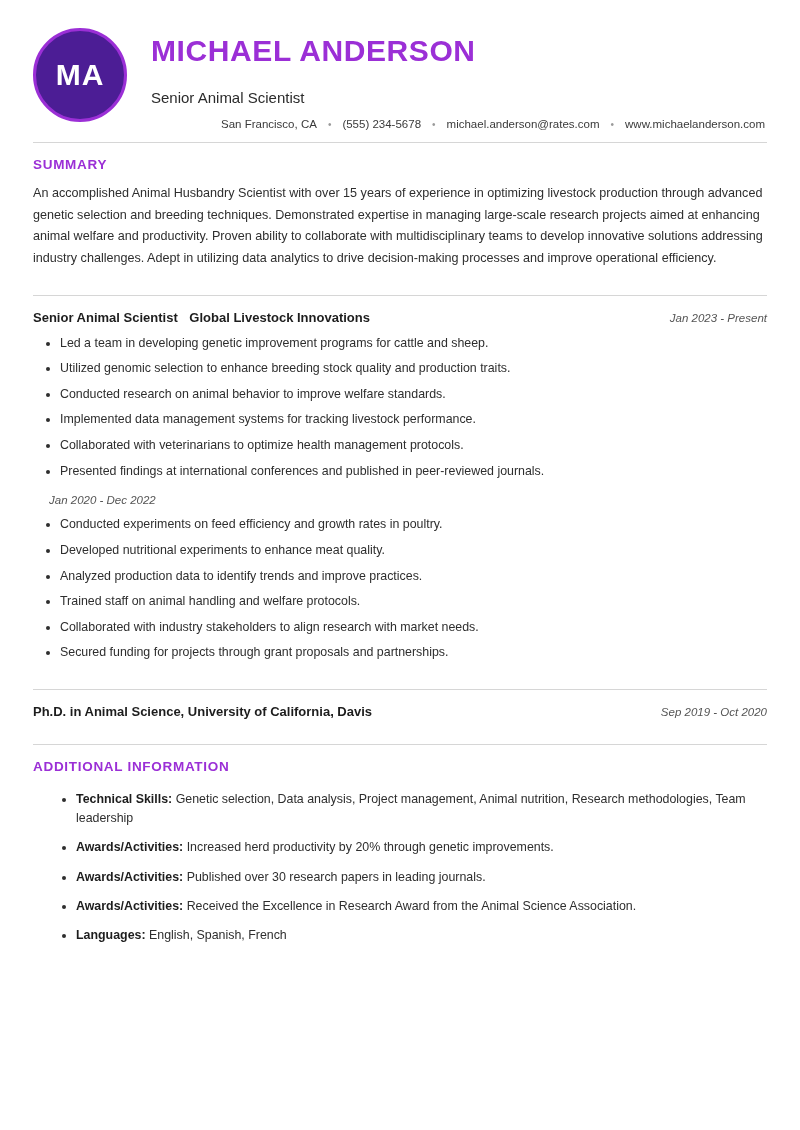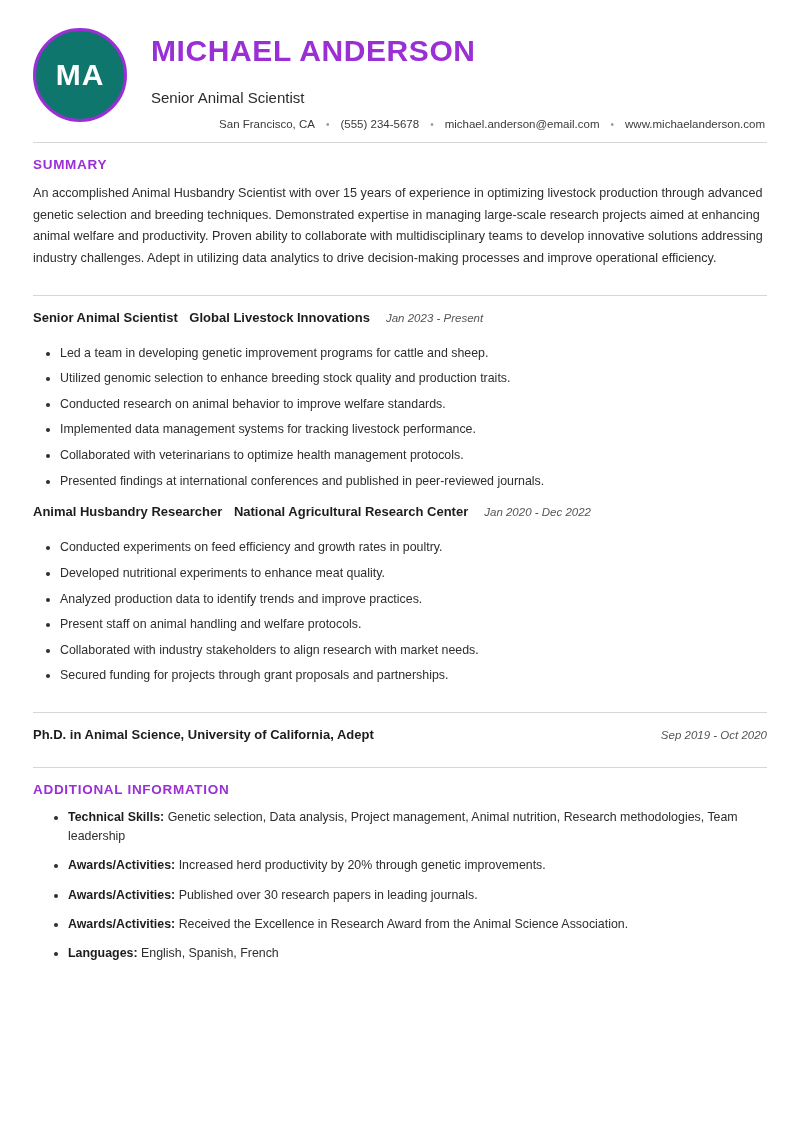--- a/index.html
+++ b/index.html
@@ -26,21 +26,21 @@
   .header {
     display: flex;
     align-items: flex-start;
     padding-bottom: 12px;
     border-bottom: 1px solid #d6d6d6;
   }
   .avatar {
     width: 88px;
     height: 88px;
     border-radius: 50%;
-    background: #0f766e;
+    background: #4c1d95;
     border: 3px solid #9b2fd6;
     color: #ffffff;
     display: flex;
     align-items: center;
     justify-content: center;
     font-size: 30px;
     font-weight: bold;
     letter-spacing: 1px;
     flex: 0 0 auto;
     margin-top: 2px;
@@ -102,37 +102,38 @@
     margin: 0;
     text-align: left;
   }
 
   
   .job { margin-bottom: 14px; }
   .job:last-child { margin-bottom: 2px; }
   .job-head {
     display: flex;
     align-items: baseline;
+    justify-content: space-between;
   }
   .job-head-left {
     font-size: 13px;
     font-weight: bold;
     color: #1d1d1d;
   }
   .job-company { margin-left: 8px; }
   .job-dates {
     font-size: 11.5px;
     font-style: italic;
     color: #555555;
     white-space: nowrap;
     margin-left: 16px;
   }
   ul.bullets {
     list-style: disc;
-    margin: 19px 0 0 0;
+    margin: 9px 0 0 0;
     padding-left: 27px;
   }
   ul.bullets li {
     font-size: 12.4px;
     line-height: 1.5;
     color: #2e2e2e;
     margin-bottom: 7px;
   }
   ul.bullets li:last-child { margin-bottom: 0; }
 
@@ -150,21 +151,21 @@
   .edu-dates {
     font-size: 11.5px;
     font-style: italic;
     color: #555555;
     white-space: nowrap;
   }
 
   
   ul.info-list {
     list-style: disc;
-    margin: 8px;
+    margin: 16px;
     padding-left: 27px;
   }
   ul.info-list li {
     font-size: 12.4px;
     line-height: 1.55;
     color: #2e2e2e;
     margin-bottom: 10px;
   }
   ul.info-list li:last-child { margin-bottom: 0; }
   .info-label {
@@ -182,21 +183,21 @@
       <span>MA</span>
     </div>
     <div class="header-text">
       <h1 class="name">MICHAEL ANDERSON</h1>
       <div class="job-title">Senior Animal Scientist</div>
       <div class="contact-row">
         <span class="contact-item">San Francisco, CA</span>
         <span class="contact-sep">•</span>
         <span class="contact-item">(555) 234-5678</span>
         <span class="contact-sep">•</span>
-        <span class="contact-item">michael.anderson@email.com</span>
+        <span class="contact-item">michael.anderson@rates.com</span>
         <span class="contact-sep">•</span>
         <span class="contact-item">www.michaelanderson.com</span>
       </div>
     </div>
   </div>
 
   <div class="section">
     <div class="section-title">SUMMARY</div>
     <p class="summary-text">An accomplished Animal Husbandry Scientist with over 15 years of experience in optimizing livestock production through advanced genetic selection and breeding techniques. Demonstrated expertise in managing large-scale research projects aimed at enhancing animal welfare and productivity. Proven ability to collaborate with multidisciplinary teams to develop innovative solutions addressing industry challenges. Adept in utilizing data analytics to drive decision-making processes and improve operational efficiency.</p>
   </div>
@@ -216,40 +217,36 @@
         <li>Utilized genomic selection to enhance breeding stock quality and production traits.</li>
         <li>Conducted research on animal behavior to improve welfare standards.</li>
         <li>Implemented data management systems for tracking livestock performance.</li>
         <li>Collaborated with veterinarians to optimize health management protocols.</li>
         <li>Presented findings at international conferences and published in peer-reviewed journals.</li>
       </ul>
     </div>
 
     <div class="job">
       <div class="job-head">
-        <div class="job-head-left">
-          <span>Animal Husbandry Researcher</span>
-          <span class="job-company">National Agricultural Research Center</span>
-        </div>
         <div class="job-dates">Jan 2020 - Dec 2022</div>
       </div>
       <ul class="bullets">
         <li>Conducted experiments on feed efficiency and growth rates in poultry.</li>
         <li>Developed nutritional experiments to enhance meat quality.</li>
         <li>Analyzed production data to identify trends and improve practices.</li>
-        <li>Present staff on animal handling and welfare protocols.</li>
+        <li>Trained staff on animal handling and welfare protocols.</li>
         <li>Collaborated with industry stakeholders to align research with market needs.</li>
         <li>Secured funding for projects through grant proposals and partnerships.</li>
       </ul>
     </div>
   </div>
 
   <div class="section">
     <div class="edu-head">
-      <div class="edu-degree">Ph.D. in Animal Science, University of California, Adept</div>
+      <div class="edu-degree">Ph.D. in Animal Science, University of California, Davis</div>
       <div class="edu-dates">Sep 2019 - Oct 2020</div>
     </div>
   </div>
 
   <div class="section last">
     <div class="section-title">ADDITIONAL INFORMATION</div>
     <ul class="info-list">
       <li>
         <span class="info-label">Technical Skills:</span>
         <span>Genetic selection, Data analysis, Project management, Animal nutrition, Research methodologies, Team leadership</span>

